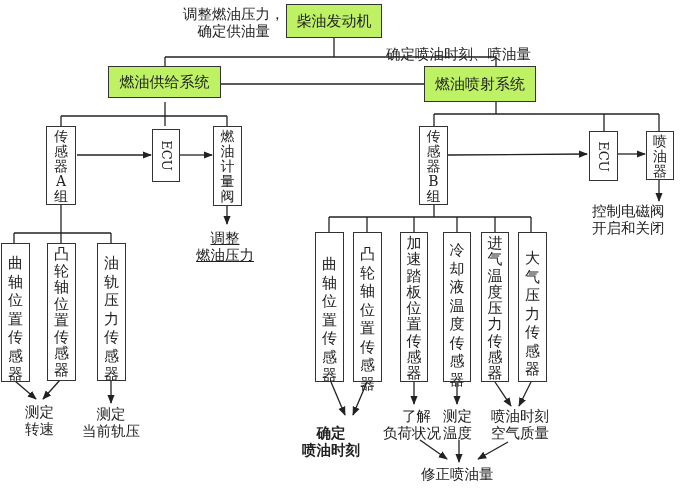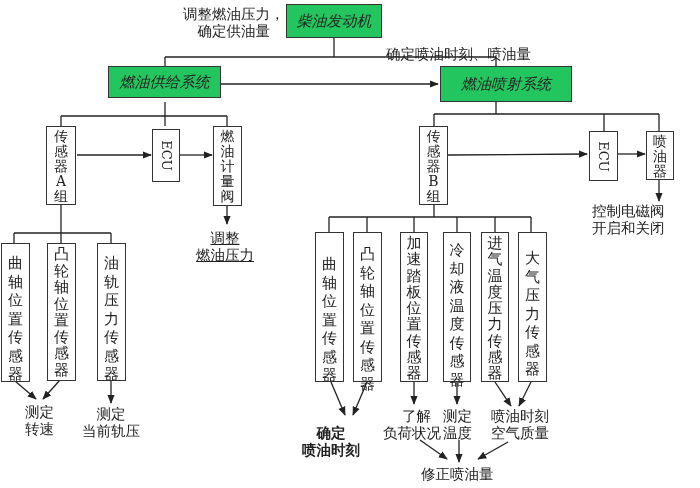--- a/index.html
+++ b/index.html
@@ -1,20 +1,20 @@
 <!DOCTYPE html>
 <html><head>
 <meta charset="utf-8">
 <style>
   html, body { margin: 0; padding: 0; background: #ffffff; }
   body { width: 700px; height: 488px; position: relative; overflow: hidden;
          font-family: "DejaVu Serif", "Liberation Serif", serif; color: #222; }
   #canvas { position: absolute; left: 0; top: 0; }
-  .box { position: absolute; border: 1.5px solid #333; background: #22c55e; box-sizing: border-box;
-         display: flex; align-items: center; justify-content: center; font-size: 15px; font-style: italic; }
+  .box { position: absolute; border: 1.5px solid #333; background: #bef264; box-sizing: border-box;
+         display: flex; align-items: center; justify-content: center; font-size: 15px; }
   .vbox { position: absolute; border: 1.5px solid #333; background: #fff; box-sizing: border-box;
           display: flex; flex-direction: column; align-items: center; justify-content: flex-start;
           font-size: 15px; line-height: 18.5px; padding-top: 6px; }
   .vbox span { display: block; }
   .ecu { position: absolute; border: 1.5px solid #333; background: #fff; box-sizing: border-box;
          display: flex; align-items: center; justify-content: center; font-size: 13px; }
   .ecu span { display: block; transform: rotate(90deg); }
   .label { position: absolute; font-size: 14.5px; line-height: 17px; text-align: center; white-space: nowrap; }
 </style>
 </head>
@@ -93,21 +93,21 @@
 </div>
 <div class="label" style="left:183px;top:6px;">
   <div>调整燃油压力，</div>
   <div>确定供油量</div>
 </div>
 <div class="label" style="left:386px;top:24px;margin-top:22px;">确定喷油时刻、喷油量</div>
 
 <div class="box" style="left:108px;top:66px;width:113px;height:32px;">
   <span>燃油供给系统</span>
 </div>
-<div class="box" style="left:440px;top:66px;width:132px;height:36px;">
+<div class="box" style="left:424px;top:66px;width:112px;height:36px;">
   <span>燃油喷射系统</span>
 </div>
 
 <div class="vbox" style="left:46px;top:126px;width:30px;height:79px;padding-top:2px;line-height:15px;font-size:14px;">
   <span>传</span>
   <span>感</span>
   <span>器</span>
   <span>A</span>
   <span>组</span>
 </div>

